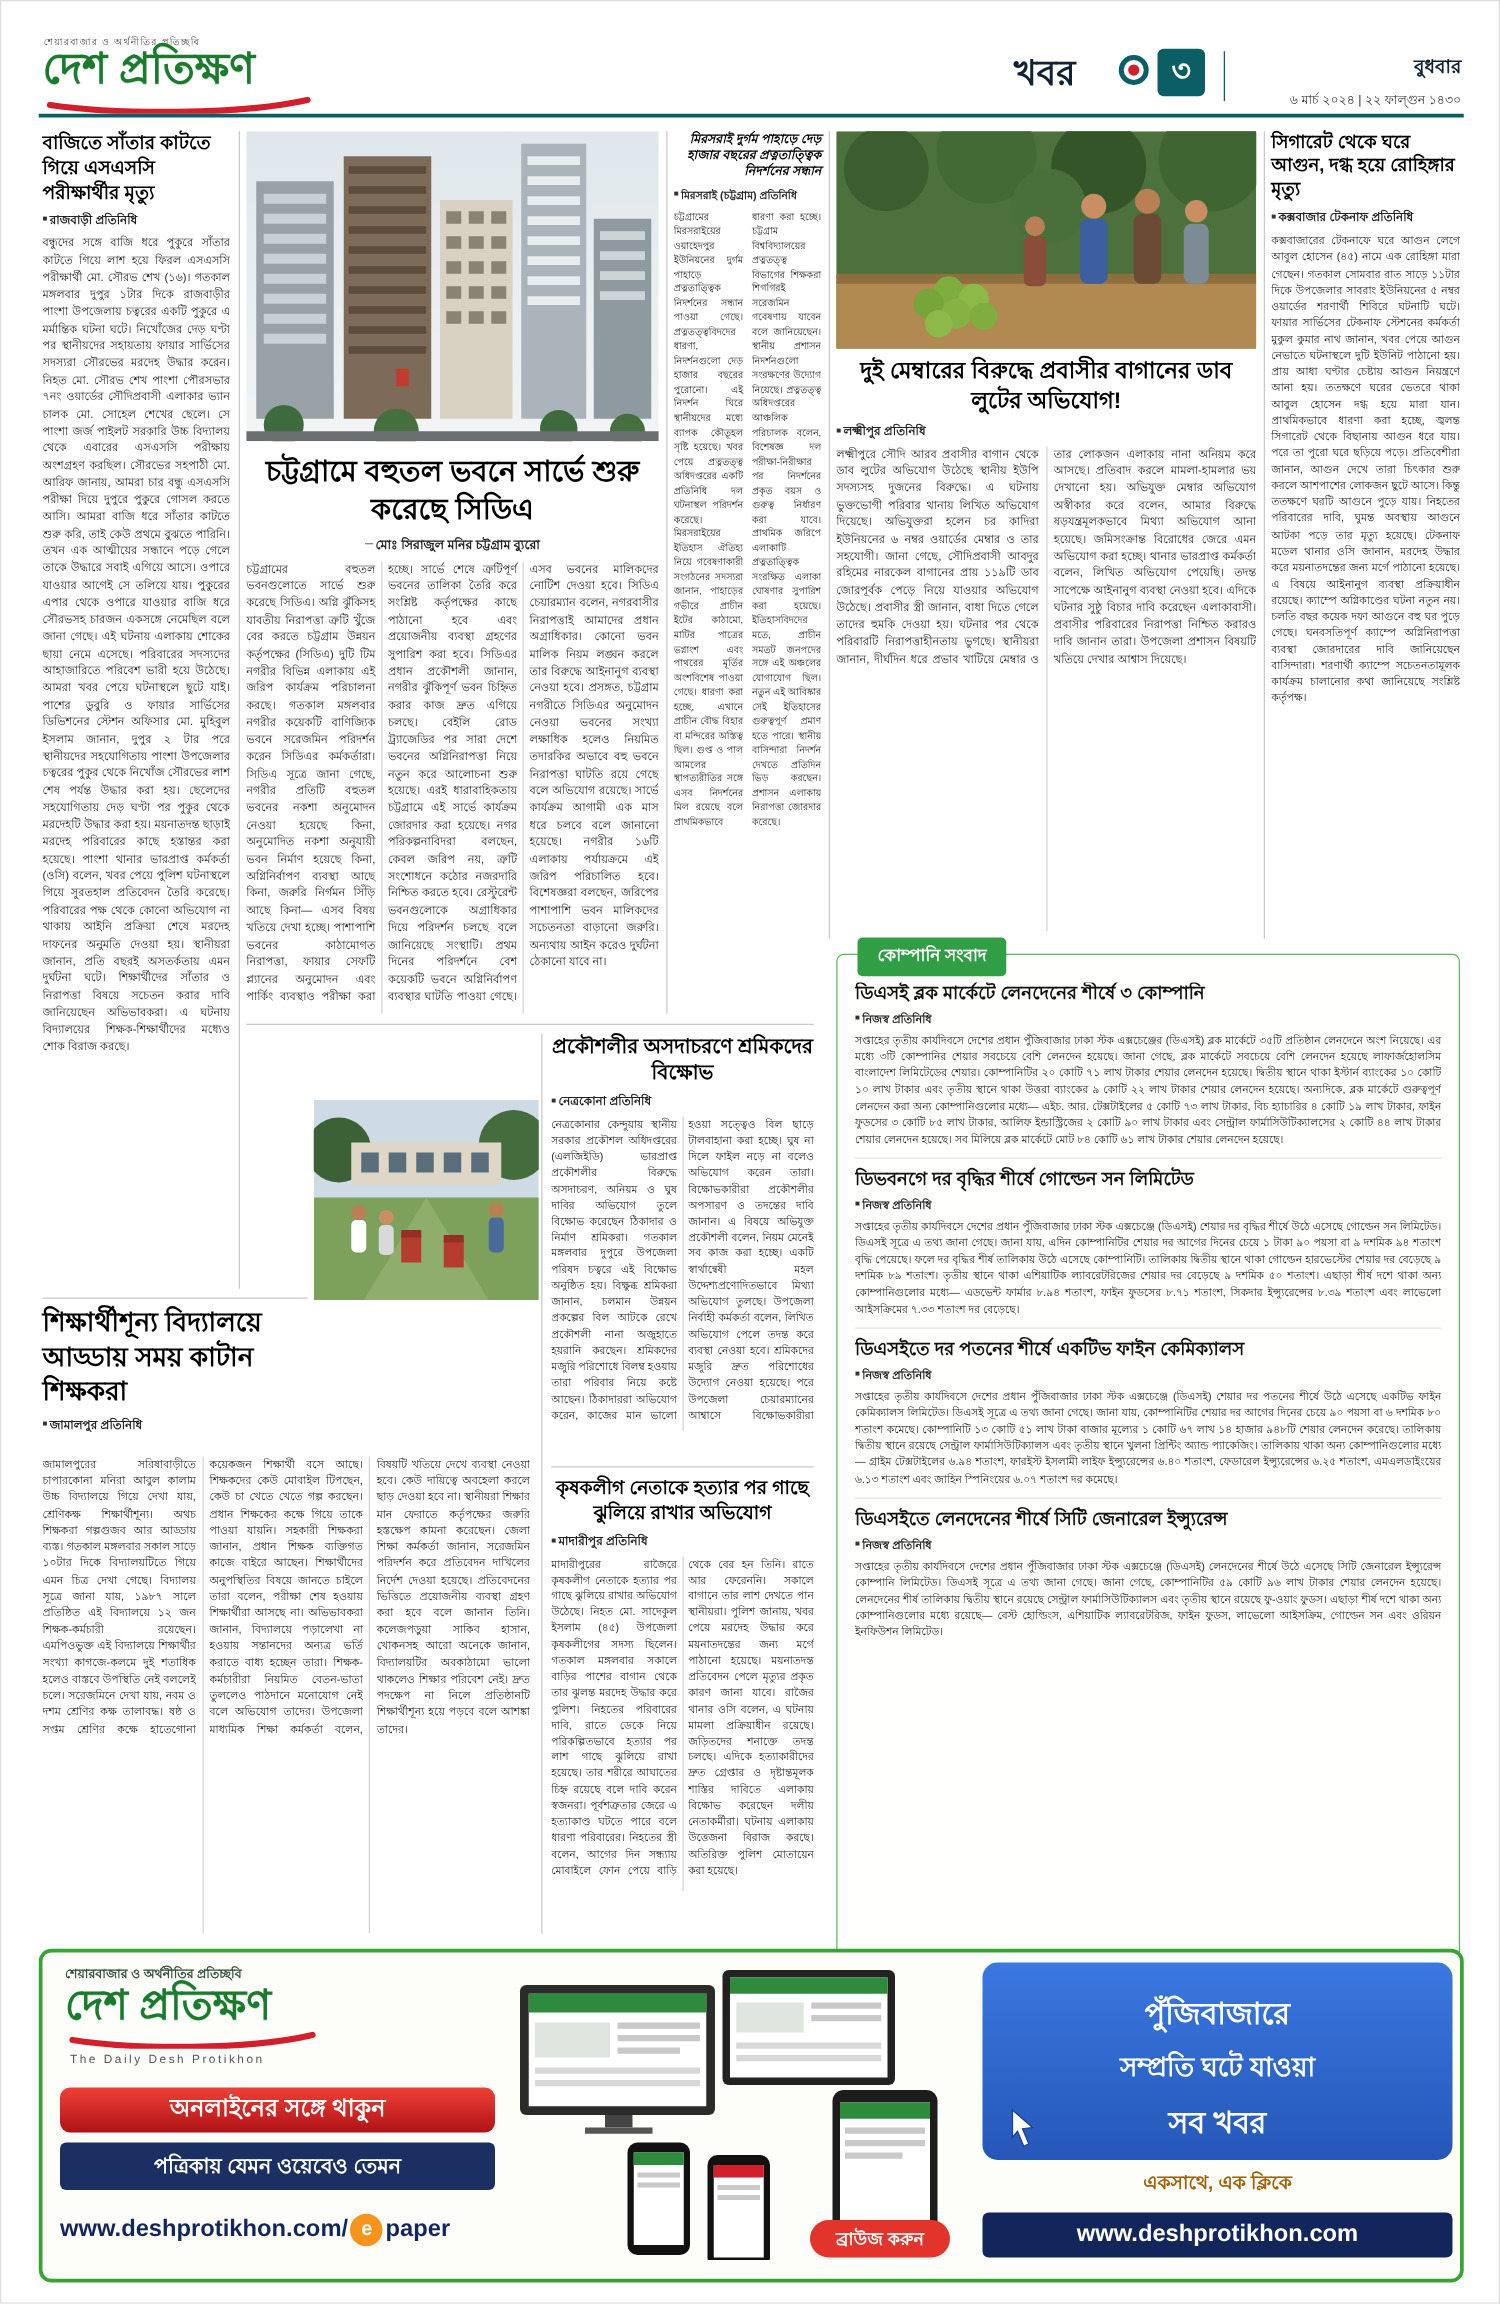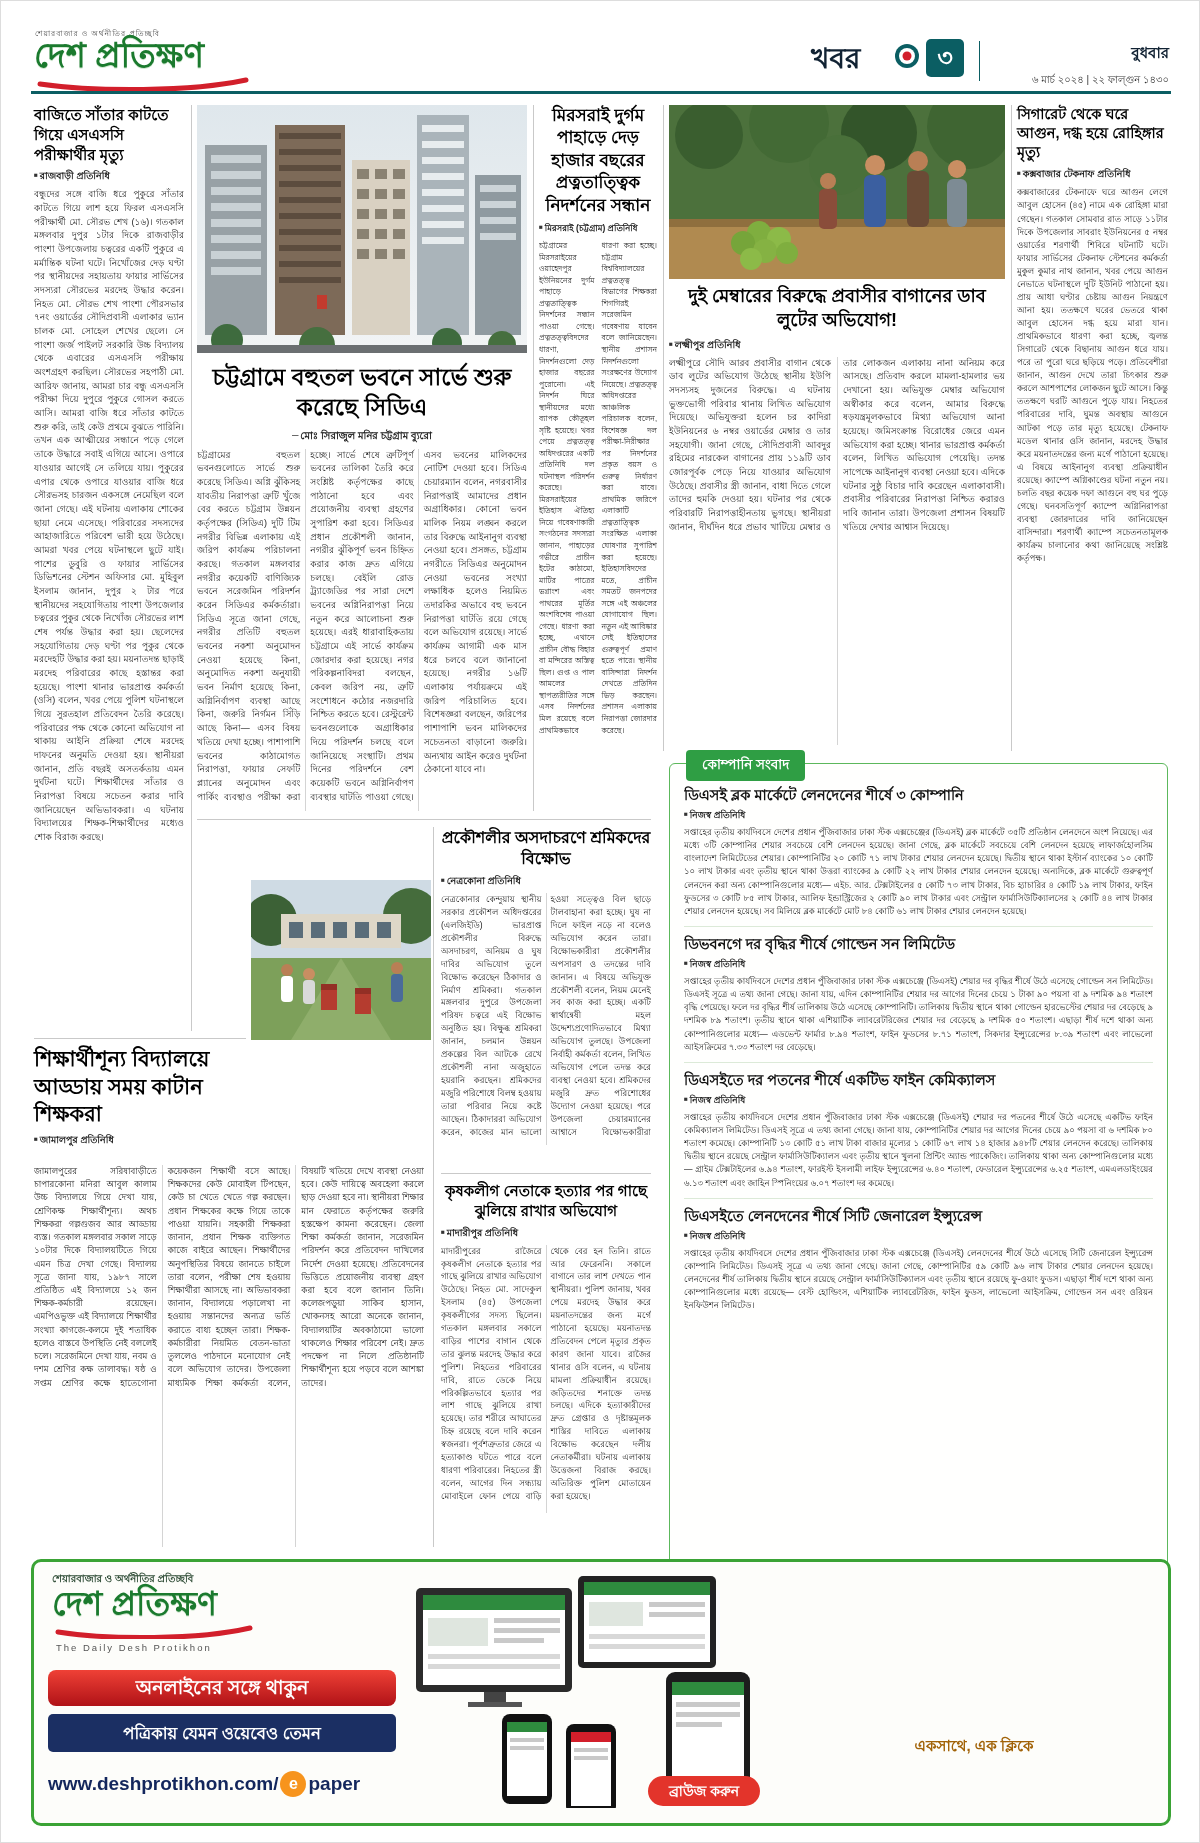--- a/index.html
+++ b/index.html
@@ -41,21 +41,21 @@
   .a-drowning { left:33px; top:104px; width:150px; }
   .a-drowning .headline { font-size:15px; }
   .a-drowning .body-text { height:828px; }
 
   .a-cda { left:196px; top:104px; width:330px; }
   .a-cda .headline { font-size:23px; text-align:center; margin-top:9px; }
   .a-cda .byline { text-align:center; font-size:10px; }
   .a-cda .body-text { height:362px; column-count:3; column-gap:10px; column-rule:1px solid #d4d4d4; }
 
   .a-mirsarai { left:538px; top:104px; width:118px; }
-  .a-mirsarai .headline { font-size:17px; text-align:center; }
+  .a-mirsarai .headline { font-size:10px; text-align:right;font-style:italic; }
   .a-mirsarai .byline { font-size:8.5px; }
   .a-mirsarai .body-text { height:600px; font-size:7.6px; column-count:2; column-gap:7px; }
 
   .photo2-wrap { left:668px; top:104px; width:336px; height:174px; }
   .a-daab { left:668px; top:284px; width:336px; }
   .a-daab .headline { font-size:18px; text-align:center; }
   .a-daab .body-text { height:388px; column-count:2; column-gap:12px; column-rule:1px solid #d4d4d4; }
 
   .a-rohingya { left:1016px; top:104px; width:151px; }
   .a-rohingya .headline { font-size:14.5px; }
@@ -401,16 +401,25 @@
         <rect x="104" y="174" width="34" height="4" fill="#c9c9c9"></rect>
       <rect x="160" y="152" width="50" height="90" rx="8" fill="#111111"></rect>
       <rect x="165" y="160" width="40" height="74" fill="#ffffff"></rect>
       <rect x="165" y="160" width="40" height="10" fill="#d21f2b"></rect>
       <rect x="168" y="176" width="34" height="4" fill="#c9c9c9"></rect>
         <rect x="168" y="184" width="34" height="4" fill="#c9c9c9"></rect>
     </svg>
 
     <div class="abs browse-btn">ব্রাউজ করুন</div>
 
+    <div class="abs ad-blue-box">
+      <div class="l1">পুঁজিবাজারে</div>
+      <div class="l2">সম্প্রতি ঘটে যাওয়া</div>
+      <div class="l3">সব খবর</div>
+      <svg class="blue-hand" width="30" height="34">
+        <path d="M8 2 L24 16 L16 17 L21 29 L17 31 L12 19 L8 24 Z" fill="#ffffff" stroke="#1b3f8f" stroke-width="1"></path>
+      </svg>
+    </div>
     <div class="abs ad-click-line">একসাথে, এক ক্লিকে</div>
+    <div class="abs ad-url-right">www.deshprotikhon.com</div>
   </div>
 
 </div>
 
 </body></html>

